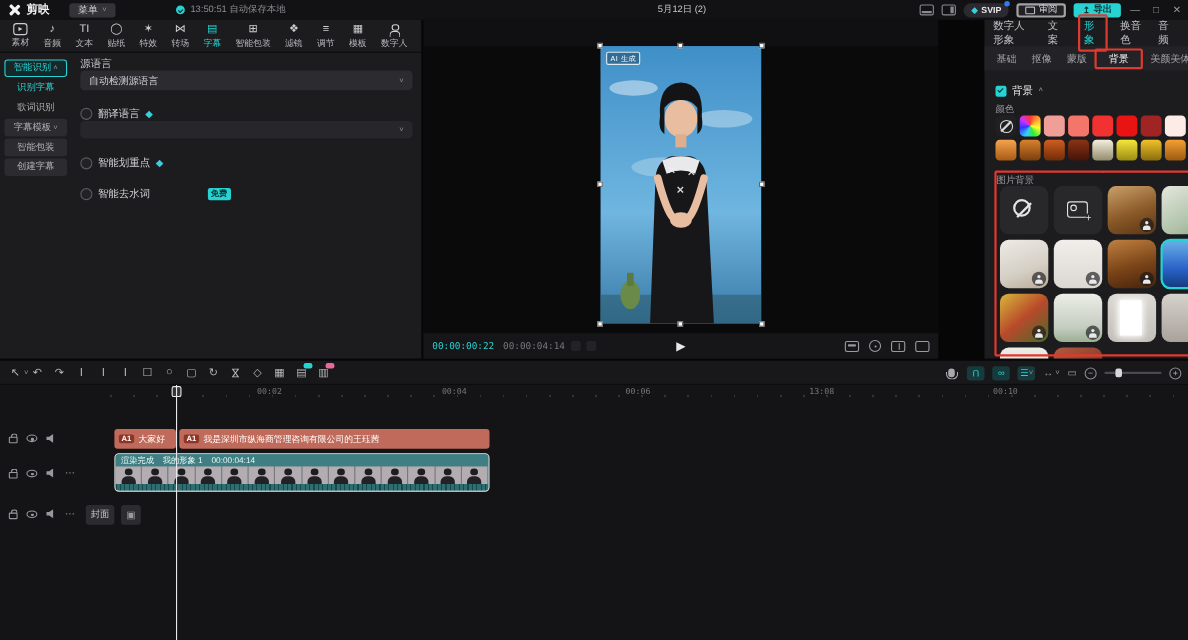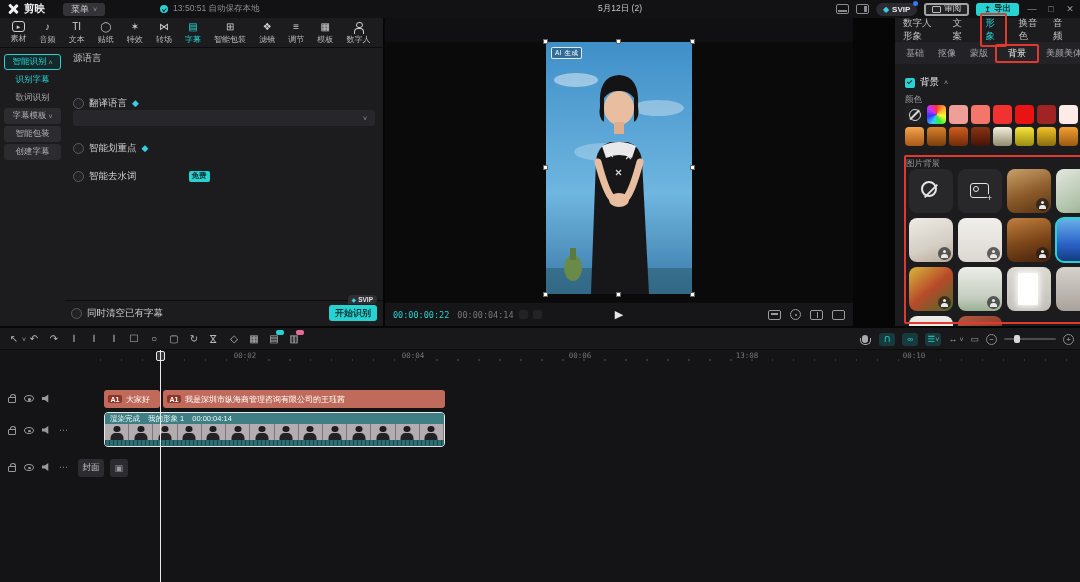--- a/index.html
+++ b/index.html
@@ -278,50 +278,43 @@
           </div>
           <div class="sb-item box">
             <span>智能包装</span>
           </div>
           <div class="sb-item box">
             <span>创建字幕</span>
           </div>
         </div>
       <div id="lp-content">
         <div class="fld-label">源语言</div>
+        <div class="dd" id="dd-src">
+          <span>自动检测源语言</span>
+          <span class="caret">˅</span>
+        </div>
         <div id="lp-options">
             <div class="opt-row" style="top: 48px;">
               <span class="chk"></span>
               <span class="opt-lbl">翻译语言</span>
               <span class="vip-d">◆</span>
             </div>
             <div class="opt-row" style="top: 93px;">
               <span class="chk"></span>
               <span class="opt-lbl">智能划重点</span>
               <span class="vip-d">◆</span>
             </div>
             <div class="opt-row" style="top: 121px;">
               <span class="chk"></span>
               <span class="opt-lbl">智能去水词</span>
               <span class="free-badge">免费</span>
             </div>
           </div>
         <div class="dd" id="dd-trans">
           <span class="caret">˅</span>
-        </div>
-        <div id="lp-footer">
-          <span class="footer-chk">
-            <span class="chk"></span>
-            <span class="opt-lbl">同时清空已有字幕</span>
-          </span>
-          <span class="svip-float">
-            <span class="d">◆</span>
-            <span class="t">SVIP</span>
-          </span>
-          <span class="start-btn">开始识别</span>
         </div>
       </div>
     </div>
   </div>
 
   <div id="preview-panel">
     <div id="pv-stage">
       <div id="pv-video">
         <svg width="146" height="252" viewBox="0 0 146 252">
           <defs>

